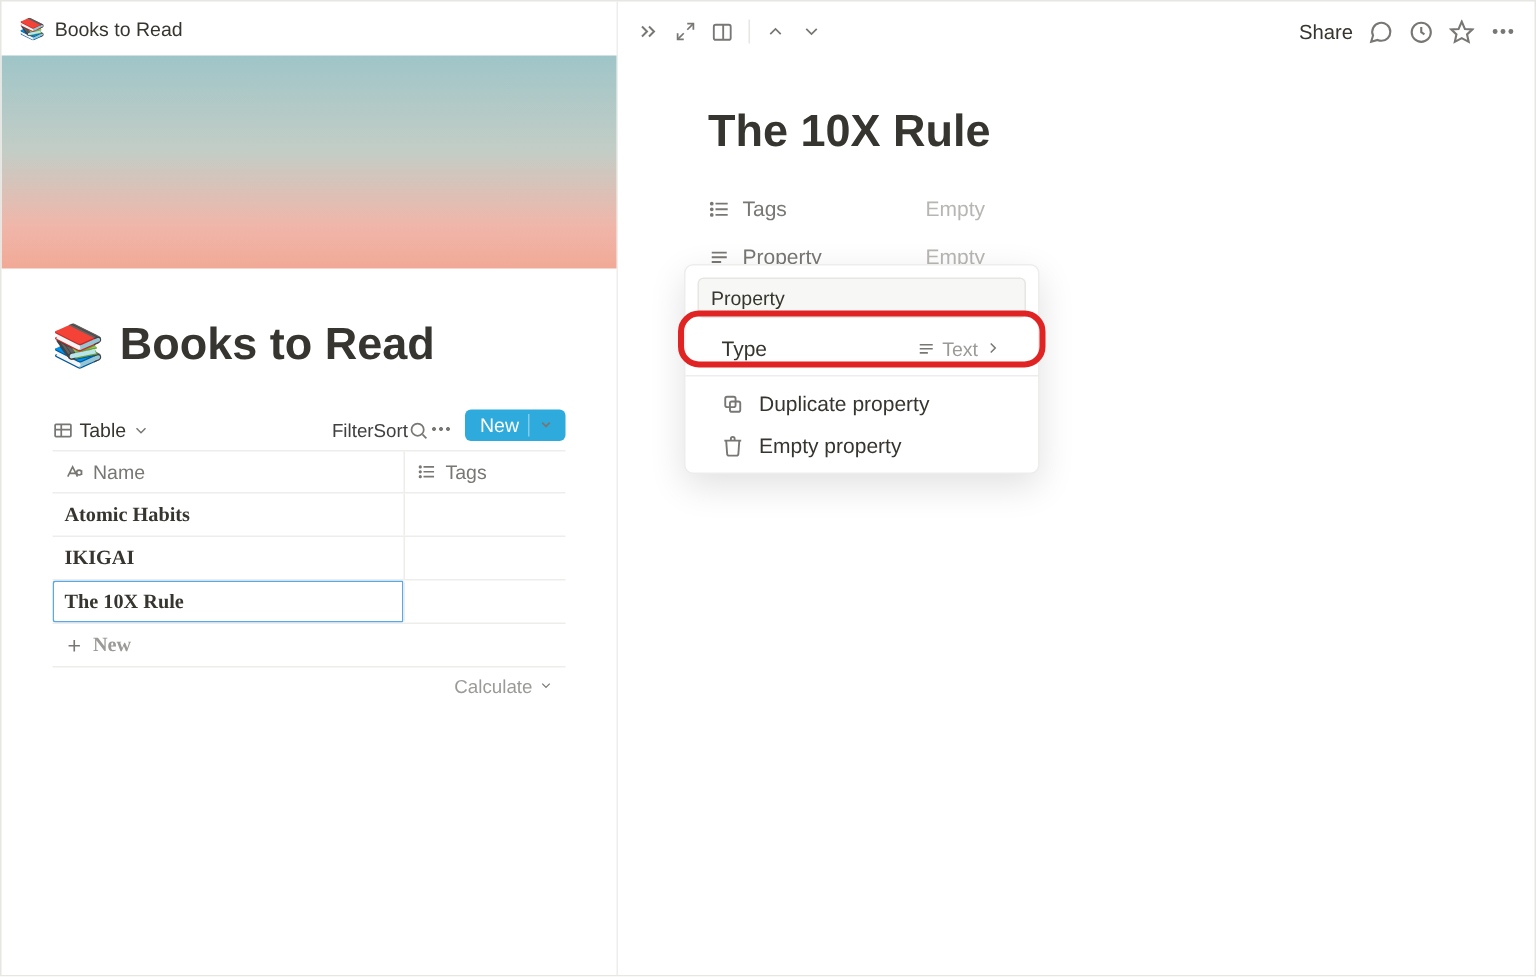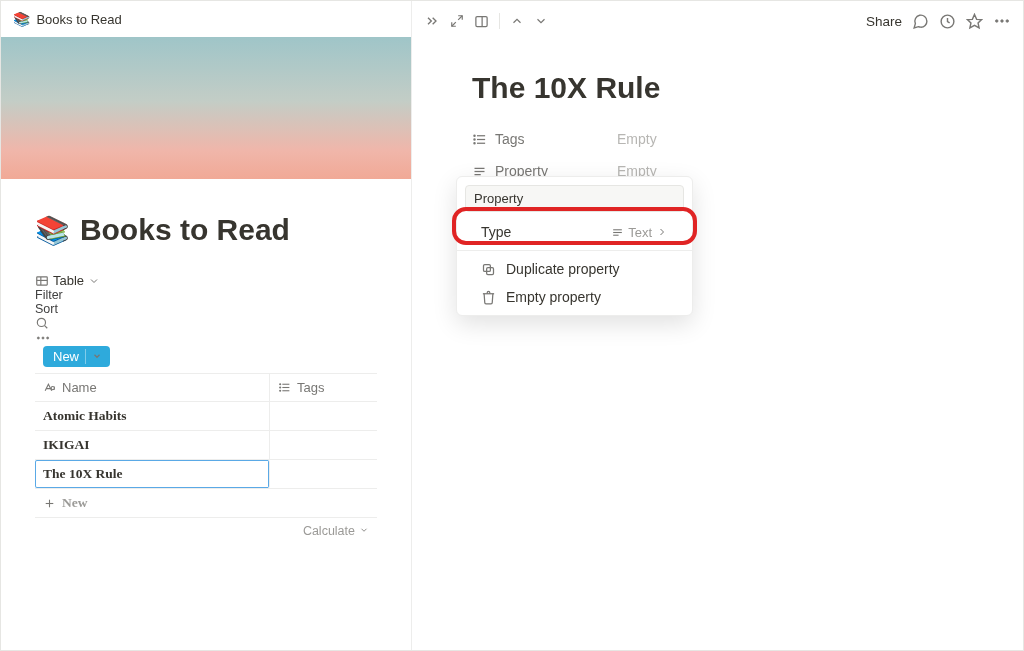--- a/index.html
+++ b/index.html
@@ -7,21 +7,21 @@
   .app { width:1024px; height:651px; border:1px solid #e6e6e3; display:flex; overflow:hidden; position:relative; }
   
   .left { width:411px; border-right:1px solid #ededec; display:flex; flex-direction:column; }
   .left-top { height:36px; display:flex; align-items:center; padding:0 12px; font-size:13px; }
   .left-top .icon { margin-right:6px; font-size:14px; }
   .cover { height:142px; background: linear-gradient(180deg, #9fc5c8 0%, #c3cdc6 45%, #f0b6aa 80%, #f1a996 100%); }
   .left-body { padding: 34px 34px 0 34px; }
   .page-title { display:flex; align-items:center; font-size:30px; font-weight:700; }
   .page-title .emoji { font-size:28px; margin-right:10px; }
   .subtitle { margin-top:8px; font-size:14px; color:#37352f; }
-  .db-toolbar { display:flex; align-items:flex-start; margin-top:26px; border-bottom:1px solid #ededec; padding-bottom:6px;flex-direction:column; }
+  .db-toolbar { display:flex; align-items:flex-end; margin-top:26px; border-bottom:1px solid #ededec; padding-bottom:6px; }
   .db-view { display:flex; align-items:center; font-size:13px; color:#37352f; }
   .db-view svg { margin-right:4px; }
   .db-toolbar .spacer { flex:1; }
   .db-toolbar .tbtn { font-size:12.5px; color:#404040; cursor:pointer; display:flex; align-items:center; }
   .db-toolbar .new-btn { background:#2eaadc; color:#fff; border-radius:4px; padding:3px 8px 3px 10px; margin-left:8px; display:flex; align-items:center; font-size:13px; }
   .db-toolbar .new-btn .chev { margin-left:6px; padding-left:6px; border-left:1px solid rgba(255,255,255,0.4); }
   .db-header { display:flex; border-bottom:1px solid #ededec; }
   .col { padding:6px 8px; font-size:13px; color:#787774; display:flex; align-items:center; }
   .col.name { flex: 0 0 235px; border-right:1px solid #ededec; }
   .col.tags { flex:1; }

